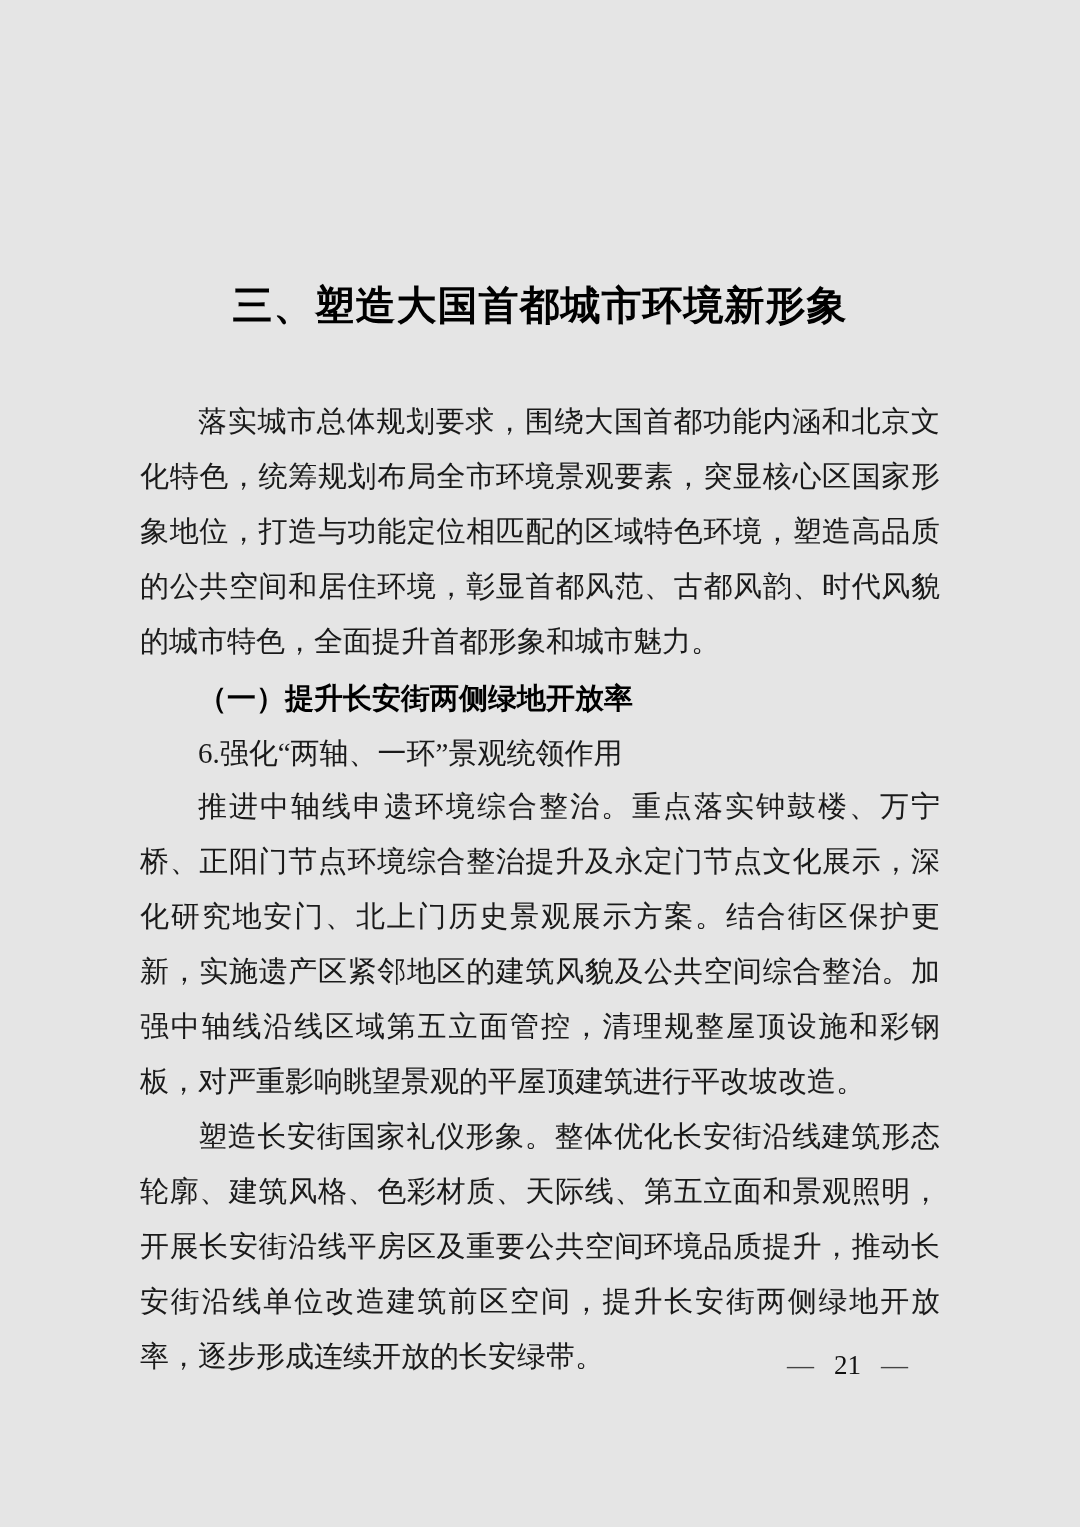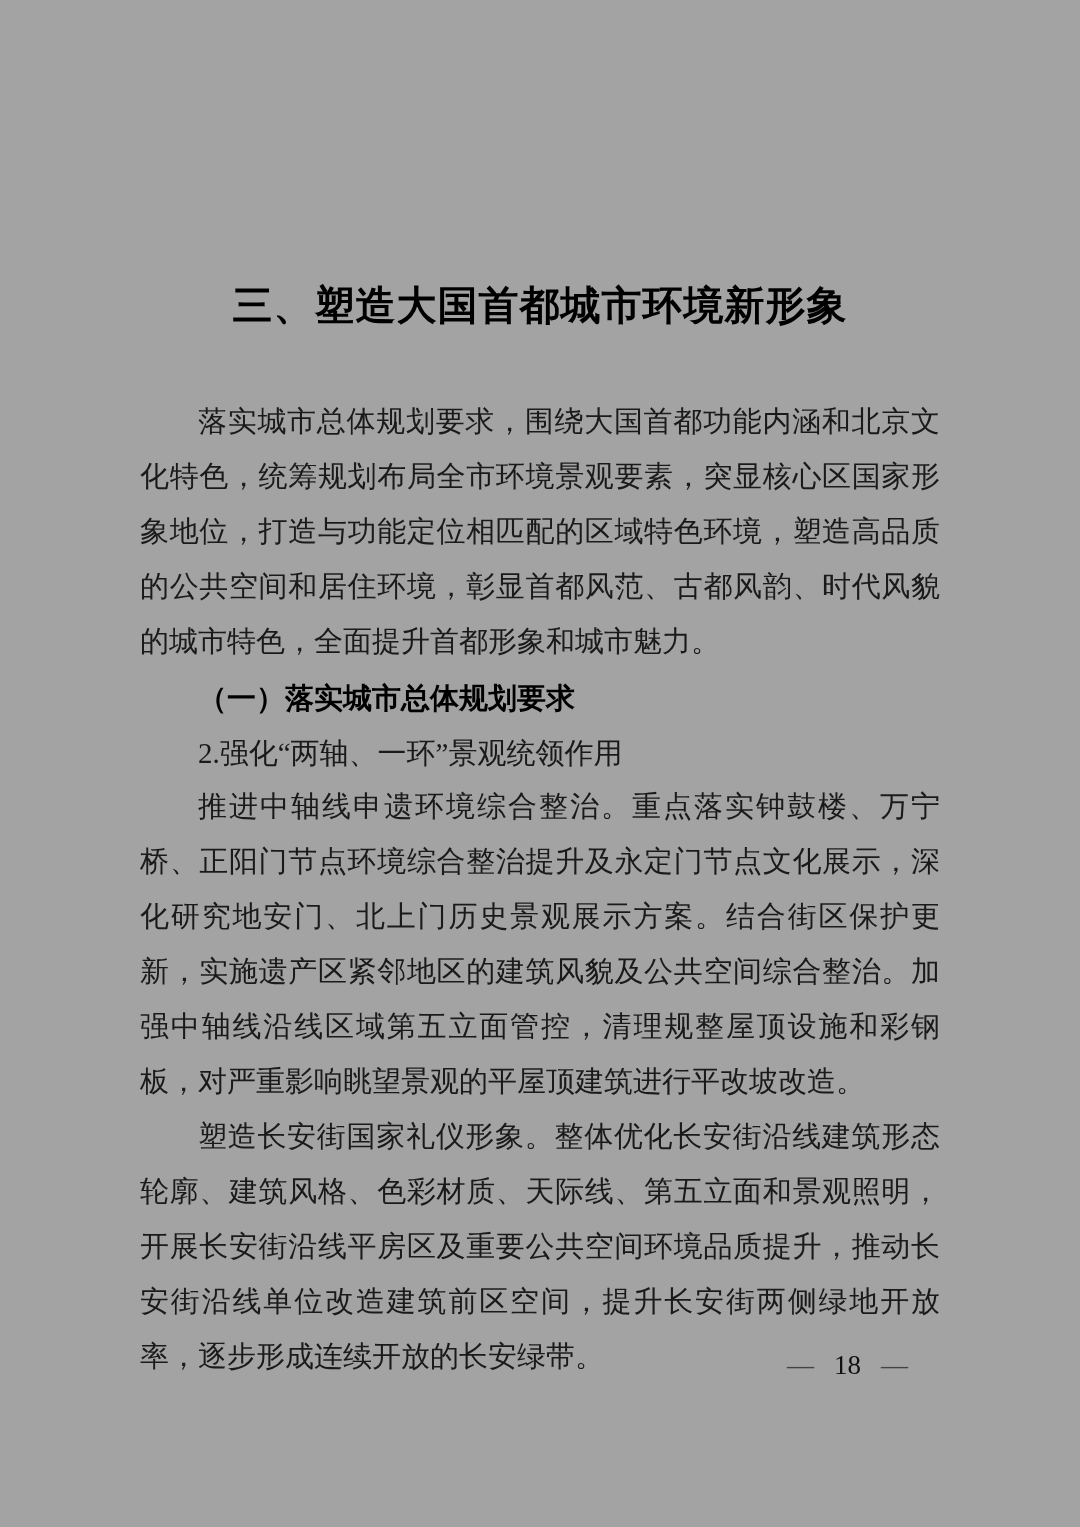--- a/index.html
+++ b/index.html
@@ -4,21 +4,21 @@
 <style>
   html, body {
     margin: 0;
     padding: 0;
     background: #ffffff;
   }
   .page {
     position: relative;
     width: 1080px;
     height: 1527px;
-    background: #a3a3a3;
+    background: #e5e5e5;
     color: #111111;
     font-family: "Liberation Serif", "DejaVu Serif", serif;
     overflow: hidden;
     box-sizing: border-box;
   }
   .doc-title {
     margin: 0;
     padding-top: 280px;
     text-align: center;
     font-size: 40px;
@@ -77,28 +77,28 @@
 </head>
 <body>
 
 <div class="page">
 
   <h1 class="doc-title">三、塑造大国首都城市环境新形象</h1>
 
   <div class="body-text">
     <p class="para">落实城市总体规划要求，围绕大国首都功能内涵和北京文化特色，统筹规划布局全市环境景观要素，突显核心区国家形象地位，打造与功能定位相匹配的区域特色环境，塑造高品质的公共空间和居住环境，彰显首都风范、古都风韵、时代风貌的城市特色，全面提升首都形象和城市魅力。</p>
 
-    <h2 class="h-section">（一）落实城市总体规划要求</h2>
+    <h2 class="h-section">（一）提升长安街两侧绿地开放率</h2>
 
-    <h3 class="h-sub">2.强化“两轴、一环”景观统领作用</h3>
+    <h3 class="h-sub">6.强化“两轴、一环”景观统领作用</h3>
 
     <p class="para">推进中轴线申遗环境综合整治。重点落实钟鼓楼、万宁桥、正阳门节点环境综合整治提升及永定门节点文化展示，深化研究地安门、北上门历史景观展示方案。结合街区保护更新，实施遗产区紧邻地区的建筑风貌及公共空间综合整治。加强中轴线沿线区域第五立面管控，清理规整屋顶设施和彩钢板，对严重影响眺望景观的平屋顶建筑进行平改坡改造。</p>
 
     <p class="para">塑造长安街国家礼仪形象。整体优化长安街沿线建筑形态轮廓、建筑风格、色彩材质、天际线、第五立面和景观照明，开展长安街沿线平房区及重要公共空间环境品质提升，推动长安街沿线单位改造建筑前区空间，提升长安街两侧绿地开放率，逐步形成连续开放的长安绿带。</p>
   </div>
 
   <div class="footer">
     <span class="dash">—</span>
-    <span class="pagenum">18</span>
+    <span class="pagenum">21</span>
     <span class="dash">—</span>
   </div>
 
 </div>
 
 </body></html>

